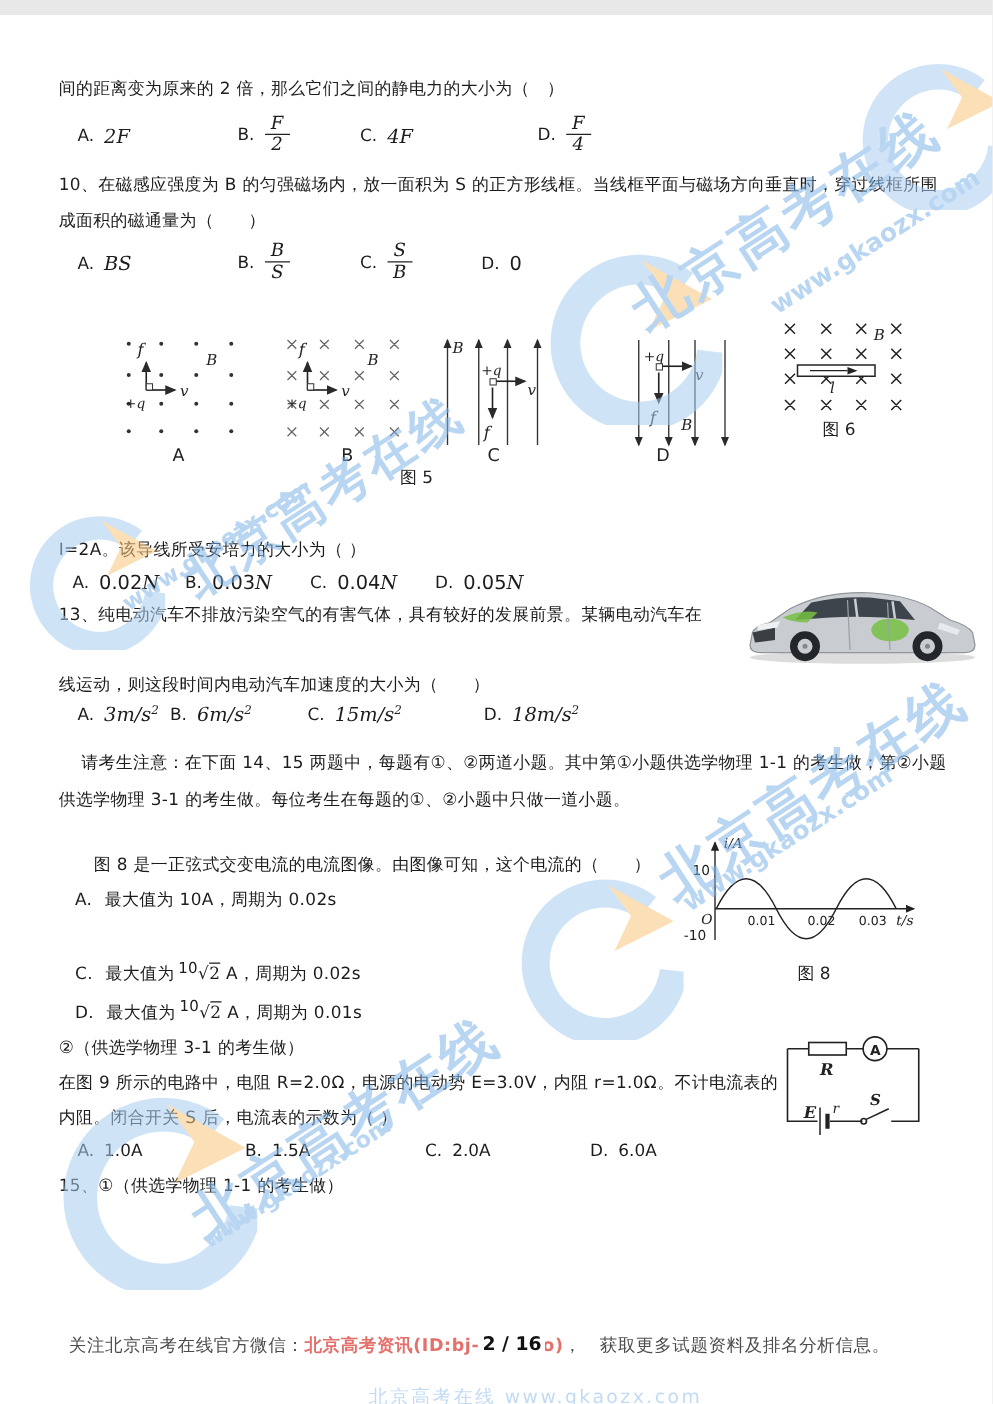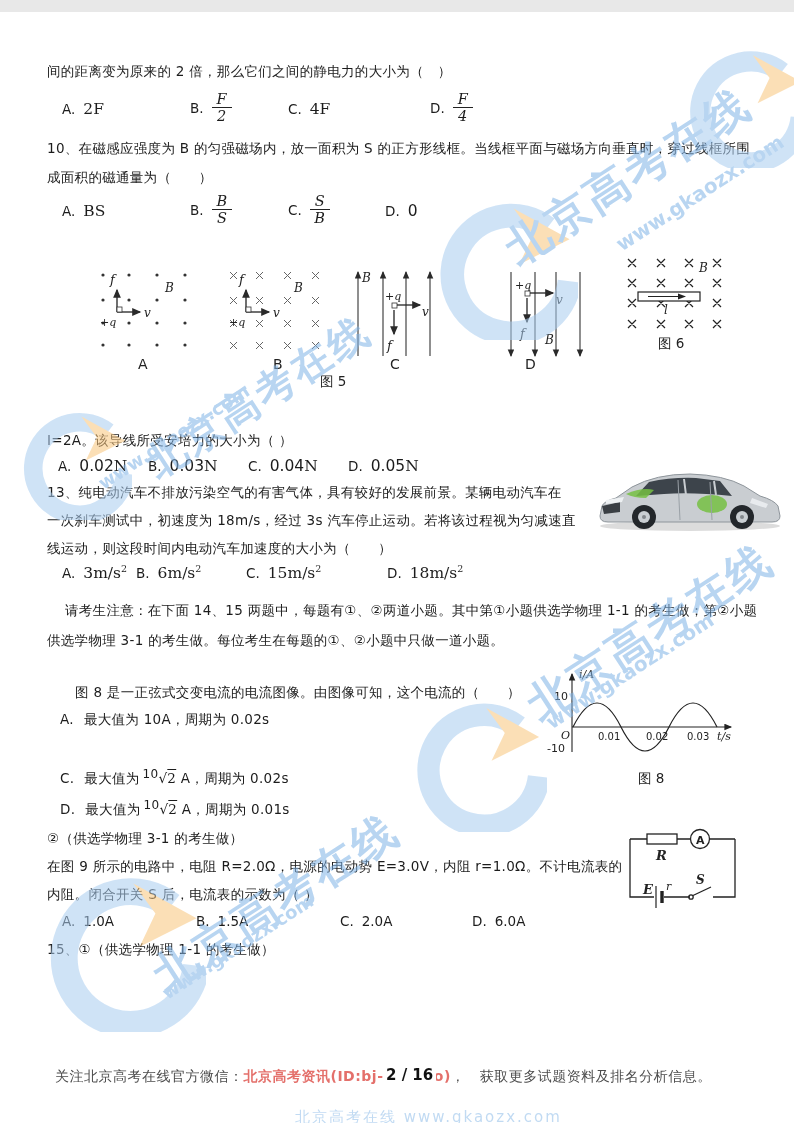--- a/index.html
+++ b/index.html
@@ -1,20 +1,20 @@
 <!DOCTYPE html>
 <html><head>
 <meta charset="utf-8">
 <style>
   html,body{margin:0;padding:0;background:#e8e8e8;}
   .page{position:relative;width:794px;height:1123px;background:#fff;overflow:hidden;
         font-family:"DejaVu Sans",sans-serif;color:#1c1c1c;margin:12px auto;}
   .t{position:absolute;font-size:13.5px;line-height:19px;white-space:nowrap;letter-spacing:.3px;}
   .opt{position:absolute;display:inline-flex;align-items:center;gap:8px;font-size:13.5px;}
-  .math{font-family:"DejaVu Serif",serif;}
+  .math{font-family:"DejaVu Serif",serif;font-style:italic;}
   .mval{font-size:15.5px;}
   .frac{display:inline-block;text-align:center;font-family:"DejaVu Serif",serif;font-style:italic;font-size:14.5px;}
   .frac .num{display:block;border-bottom:1px solid #222;padding:0 5px;line-height:16px;}
   .frac .den{display:block;line-height:16px;}
   sup{font-size:9.5px;}
   .q14line{position:absolute;font-size:13.5px;white-space:nowrap;letter-spacing:.3px;}
   .q14line .lab{margin-right:10px;}
   .coef{position:relative;top:-5px;font-size:12px;margin-left:3px;}
   .rad{font-family:"DejaVu Serif",serif;}
   .radn{text-decoration:overline;font-family:"DejaVu Serif",serif;}
@@ -213,21 +213,20 @@
   <span class="opt" style="left:248px;top:445px">
     <span>C.</span>
     <span class="mval"><span>0.04</span><span class="math">N</span></span>
   </span>
   <span class="opt" style="left:348px;top:445px">
     <span>D.</span>
     <span class="mval"><span>0.05</span><span class="math">N</span></span>
   </span>
 
   <div class="t" style="left:47px;top:471px">13、纯电动汽车不排放污染空气的有害气体，具有较好的发展前景。某辆电动汽车在</div>
-  <div class="t" style="left:47px;top:499px">一次刹车测试中，初速度为 18m/s，经过 3s 汽车停止运动。若将该过程视为匀减速直</div>
   <div class="t" style="left:47px;top:527px">线运动，则这段时间内电动汽车加速度的大小为（　　）</div>
 
   <svg class="fig" style="left:592px;top:442px" width="192" height="80" viewBox="0 0 192 80">
     <ellipse cx="98" cy="72" rx="90" ry="5" fill="#dcdcdc"></ellipse>
     <path d="M8,62 L10,52 Q12,47 24,44 L40,33 Q64,20 98,20 Q132,21 152,32 L168,42 Q182,46 186,52 L188,62 Q188,68 180,68 L16,68 Q8,68 8,62 Z" fill="#c9cdd1" stroke="#8e959b" stroke-width="1"></path>
     <path d="M44,42 L57,28 Q80,23 104,24 L128,27 L140,42 Q100,38 72,40 Z" fill="#3d444b"></path>
     <path d="M92,25 L94,41 M122,27 L124,41" stroke="#c9cdd1" stroke-width="2"></path>
     <path d="M10,52 L28,48 L28,58 L12,60 Z" fill="#3a3f44"></path>
     <path d="M14,46 L32,43 L30,48 L14,50 Z" fill="#eef1f3"></path>
     <path d="M160,44 L176,50 L174,54 L158,49 Z" fill="#e8ebee"></path>

